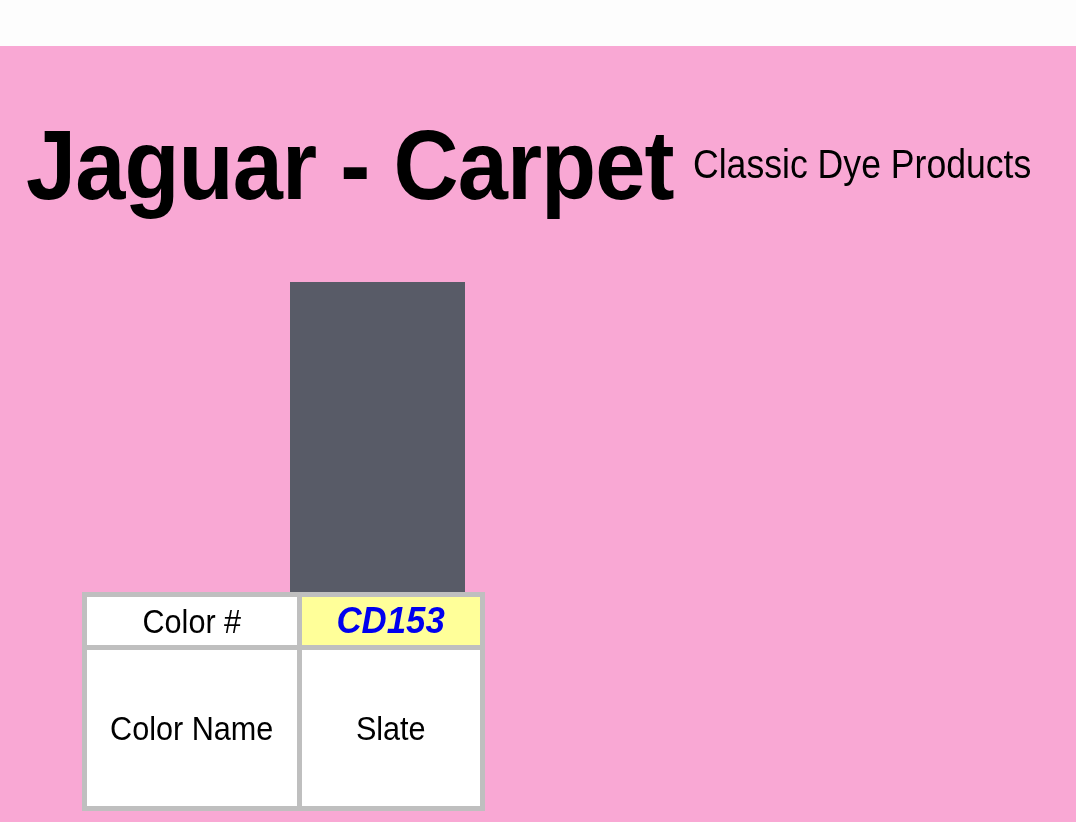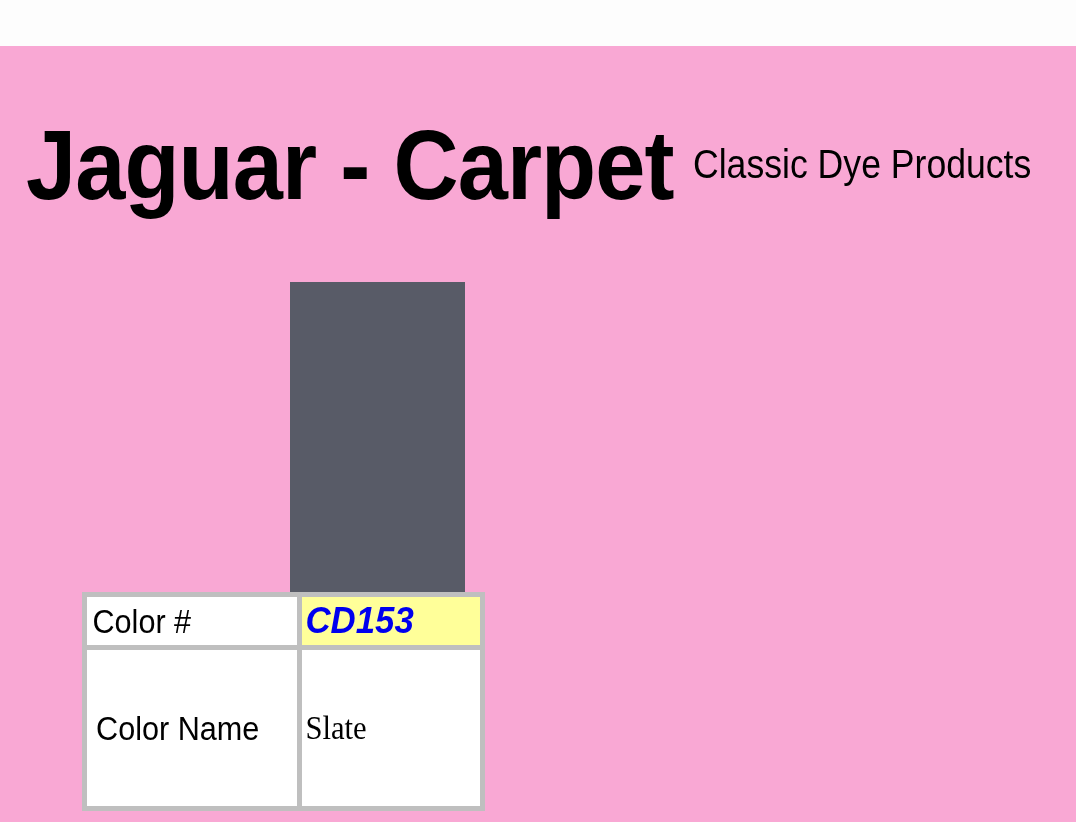--- a/index.html
+++ b/index.html
@@ -79,20 +79,21 @@
     left: 82px;
     top: 546px;
     width: 388px;
     border-collapse: collapse;
     table-layout: fixed;
   }
 
   #info-table td {
     border: 5px solid #22c55e;
     background: #ffffff;
+    text-align: center;
     vertical-align: middle;
     padding: 0;
     font-family: "Liberation Sans Narrow", "Liberation Sans", sans-serif;
     color: #000000;
   }
 
   .col-label { width: 210px; }
   .col-value { width: 178px; }
 
   .row-colornum td { height: 48px; }
@@ -147,20 +148,20 @@
           <span class="cell-label shrink">Color #</span>
         </td>
         <td class="col-value cell-highlight" style="background: rgb(255, 255, 153); border-color: rgb(191, 191, 191);">
           <span class="cell-highlight-text shrink" style="color: rgb(0, 0, 238);">CD153</span>
         </td>
       </tr>
       <tr class="row-colorname">
         <td class="col-label" style="border-color: rgb(191, 191, 191);">
           <span class="cell-label shrink">Color Name</span>
         </td>
-        <td class="col-value" style="border-color: rgb(191, 191, 191); font-family: Liberation Serif, serif;">
+        <td class="col-value" style="border-color: rgb(191, 191, 191);">
           <span class="cell-value-plain shrink">Slate</span>
         </td>
       </tr>
     </tbody>
   </table>
 
 </div>
 
 </body></html>

